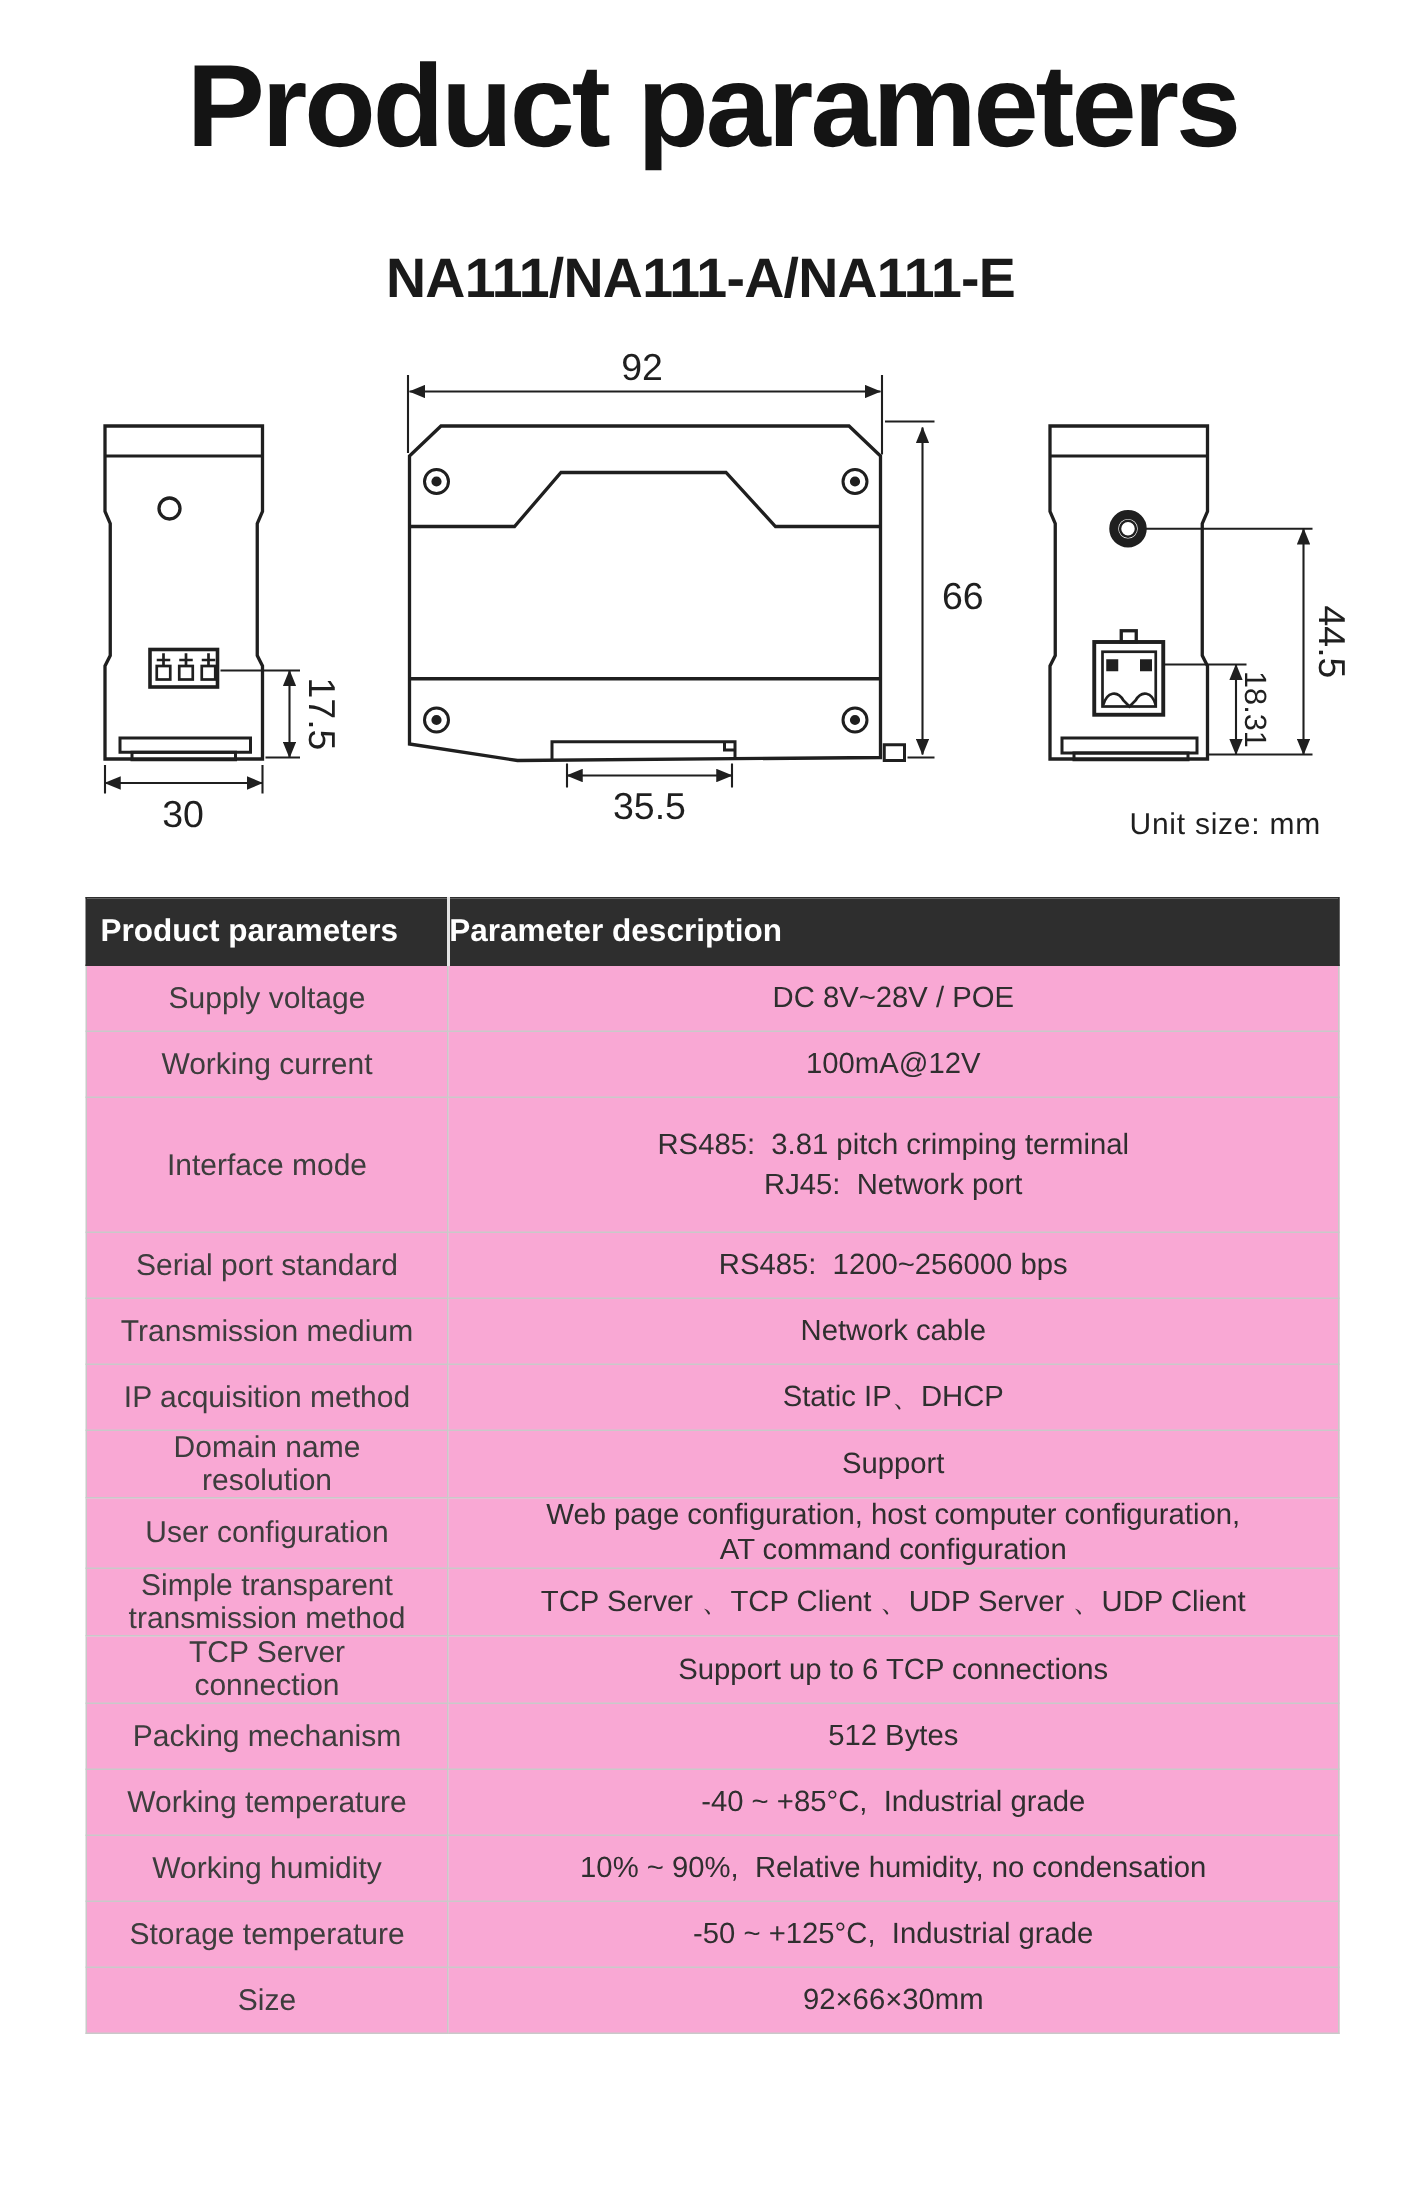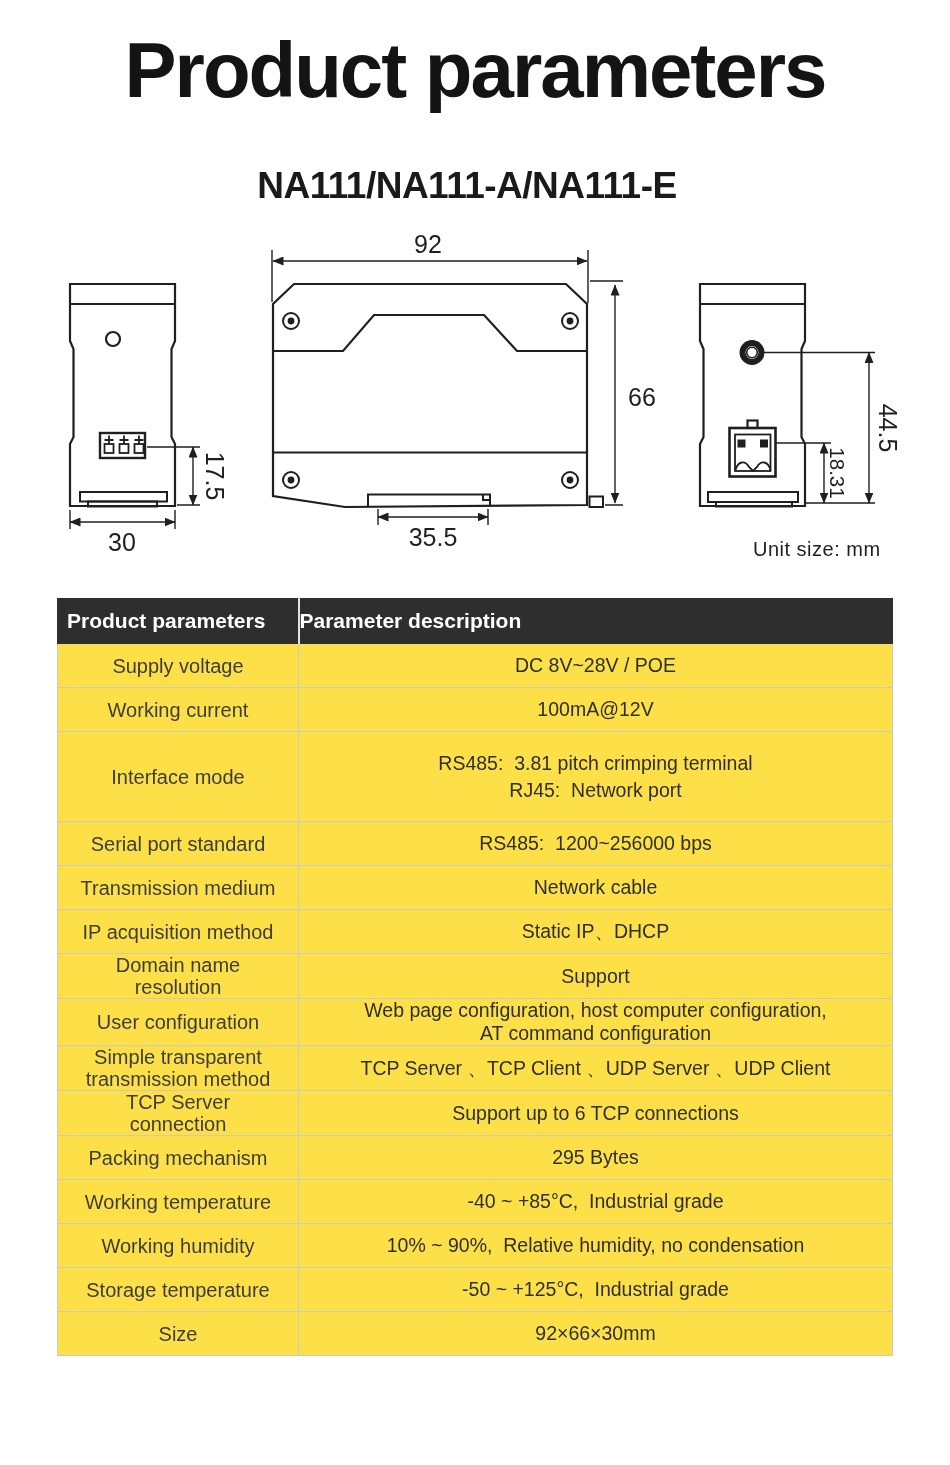--- a/index.html
+++ b/index.html
@@ -25,21 +25,21 @@
   table.params col.c1{width:241px;}
   table.params thead tr{height:45px;}
   table.params th{
     background:#2e2e2e;color:#ffffff;font-size:21px;font-weight:700;
     text-align:left;padding:0;border:1px solid #2e2e2e;
   }
   table.params th.h1{padding-left:9px;border-right:2px solid #e3e3e3;}
   table.params th.h2{}
   table.params tbody tr{height:44px;}
   table.params tbody tr.tall{height:90px;}
-  table.params td{border:1px solid #c9c9c9;background:#fde047;padding:0;vertical-align:middle;}
+  table.params td{border:1px solid #c9c9c9;background:#f9a8d4;padding:0;vertical-align:middle;}
   td.label{
     text-align:center;font-size:20px;color:#3d3d3d;line-height:22px;white-space:pre-wrap;
     padding:0 2px;
   }
   td.value{
     text-align:center;font-size:19.5px;color:#2f2f2f;line-height:23px;white-space:pre-wrap;
     padding-left:19px;padding-right:6px;
   }
   td.value .v2{margin-top:4px;}
 </style>
@@ -211,21 +211,21 @@
   </tr>
 
   <tr>
     <td class="label">TCP Server
 connection</td>
     <td class="value"><div class="v1">Support up to 6 TCP connections</div></td>
   </tr>
 
   <tr>
     <td class="label">Packing mechanism</td>
-    <td class="value"><div class="v1">295 Bytes</div></td>
+    <td class="value"><div class="v1">512 Bytes</div></td>
   </tr>
 
   <tr>
     <td class="label">Working temperature</td>
     <td class="value"><div class="v1">-40 ~ +85°C,  Industrial grade</div></td>
   </tr>
 
   <tr>
     <td class="label">Working humidity</td>
     <td class="value"><div class="v1">10% ~ 90%,  Relative humidity, no condensation</div></td>

